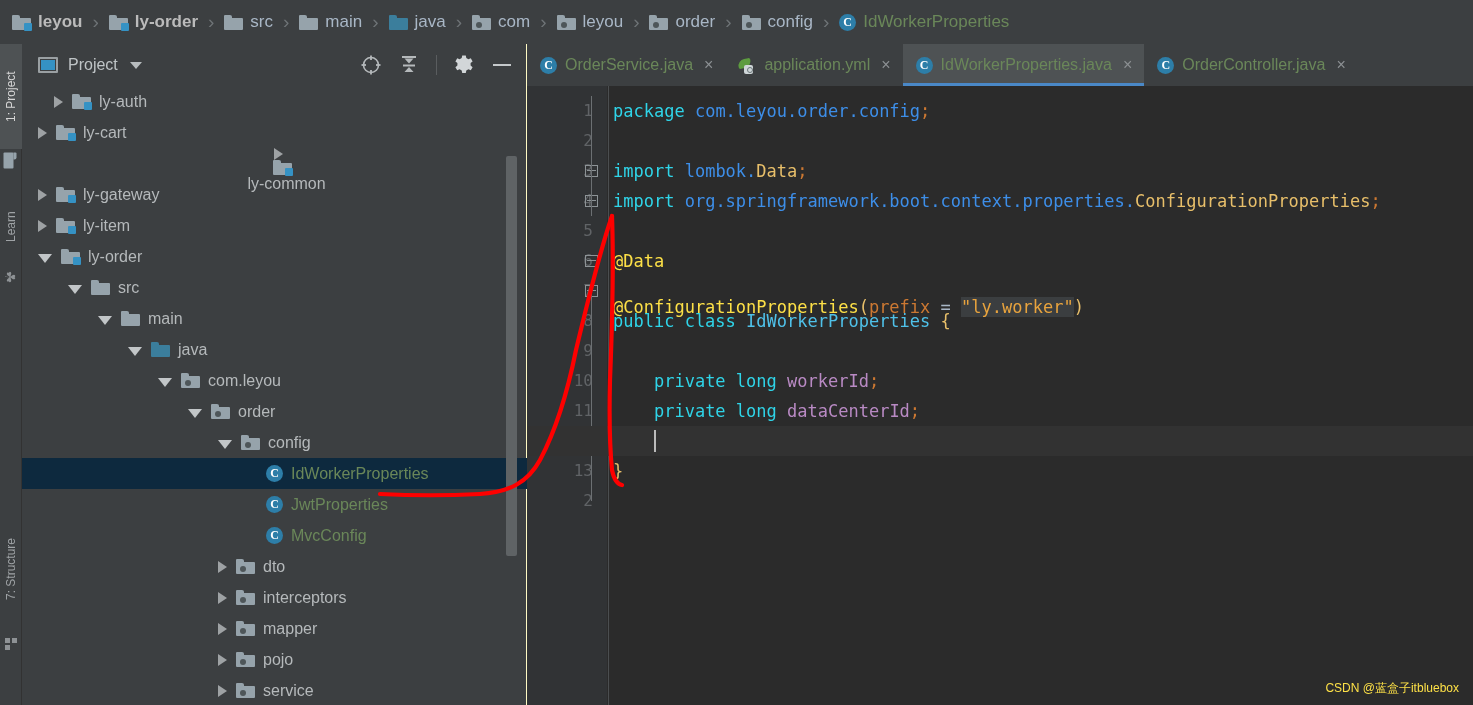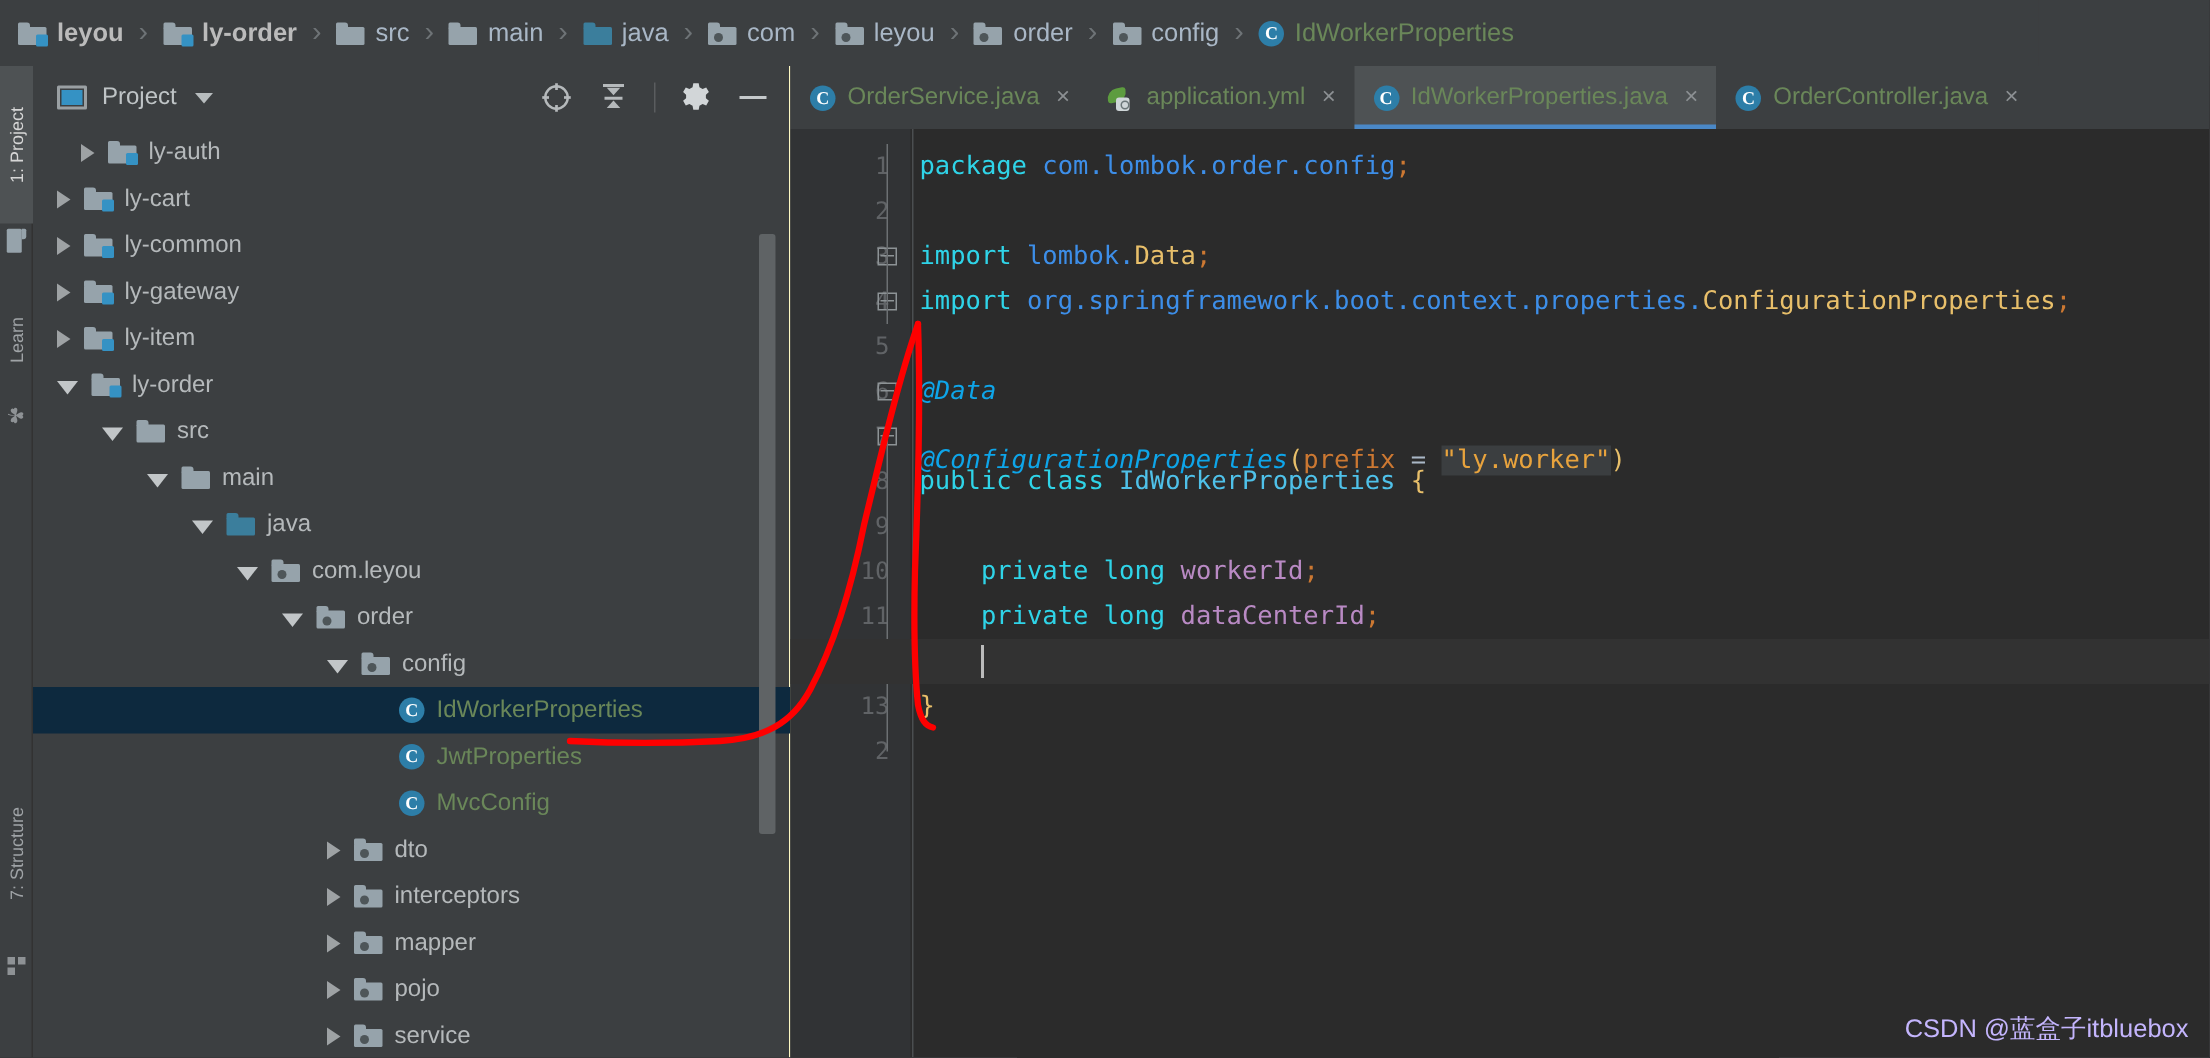--- a/index.html
+++ b/index.html
@@ -174,31 +174,31 @@
     position: absolute; left: 86px; top: 42px; width: 860px; height: 619px;
     font-family: "DejaVu Sans Mono", monospace; font-size: 17px;
   }
   .cl { position: absolute; left: 0; height: 30px; line-height: 30px; white-space: pre; }
   #cur-line-hl { position: absolute; left: -86px; top: 0; width: 946px; height: 30px; background: #323232; }
   #caret { position: absolute; width: 2px; height: 22px; background: #bbbbbb; }
 
   .kw { color: #cc7832; }
   .kw2 { color: #2fd4e8; }
   .pk { color: #3d8ee8; }
-  .ann { color: #0ea5e9; font-style: italic; }
+  .ann { color: #fde047; }
   .str { color: #e8a33d; background: #3b3e40; }
   .fld { color: #b98ac4; }
   .cls-name { color: #4fc1e9; }
   .yel { color: #e8bf6a; }
   .pun { color: #a9b7c6; }
   .sc { color: #cc7832; }
 
   #watermark {
     position: absolute; right: 14px; bottom: 8px;
-    font-size: 17px; color: #c4b5fd;
+    font-size: 12px; color: #fde047;
   }
 
   #annotation { position: absolute; left: 0; top: 0; width: 1473px; height: 705px; pointer-events: none; }
 </style>
 </head>
 <body>
 
 <div id="app">
 
   <div id="breadcrumb">
@@ -364,21 +364,21 @@
         </div>
         <div class="node" style="padding-left: 16px;">
           <span class="arrow "></span>
           <span class="ico ico-folder">
             <span class="tab"></span>
             <span class="body"></span>
             <span class="badge"></span>
           </span>
           <span class="node-label">ly-cart</span>
         </div>
-        <div class="node" style="padding-left: 16px;">
+        <div class="node" style="padding-left: 16px; flex-direction: column;">
           <span class="arrow "></span>
           <span class="ico ico-folder">
             <span class="tab"></span>
             <span class="body"></span>
             <span class="badge"></span>
           </span>
           <span class="node-label">ly-common</span>
         </div>
         <div class="node" style="padding-left: 16px;">
           <span class="arrow "></span>
@@ -578,21 +578,21 @@
         <div class="fold" style="top: 197px;">
           <span class="box"></span>
           <span class="minus"></span>
         </div>
         <div class="fold-line" style="top: 10px; height: 120px;"></div>
         <div class="fold-line" style="top: 205px; height: 210px;"></div>
       </div>
     <div id="gutter-sep"></div>
     <div id="code">
         <div id="cur-line-hl" style="top: 340px;"></div>
-        <div class="cl" style="top: 10px;"><span class="kw2">package</span> <span class="pk">com.lombok.order.config</span><span class="sc">;</span></div>
+        <div class="cl" style="top: 10px;"><span class="kw2">package</span> <span class="pk">com.leyou.order.config</span><span class="sc">;</span></div>
         <div class="cl" style="top: 40px;"></div>
         <div class="cl" style="top: 70px;"><span class="kw2">import</span> <span class="pk">lombok.</span><span class="yel">Data</span><span class="sc">;</span></div>
         <div class="cl" style="top: 100px;"><span class="kw2">import</span> <span class="pk">org.springframework.boot.context.properties.</span><span class="yel">ConfigurationProperties</span><span class="sc">;</span></div>
         <div class="cl" style="top: 130px;"></div>
         <div class="cl" style="top: 160px;"><span class="ann">@Data</span></div>
         <div class="cl" style="top: 206px;"><span class="ann">@ConfigurationProperties</span><span class="yel">(</span><span class="kw">prefix</span> <span class="pun">=</span> <span class="str">"ly.worker"</span><span class="yel">)</span></div>
         <div class="cl" style="top: 220px;"><span class="kw2">public class</span> <span class="cls-name">IdWorkerProperties</span> <span class="yel">{</span></div>
         <div class="cl" style="top: 250px;"></div>
         <div class="cl" style="top: 280px;">    <span class="kw2">private long</span> <span class="fld">workerId</span><span class="sc">;</span></div>
         <div class="cl" style="top: 310px;">    <span class="kw2">private long</span> <span class="fld">dataCenterId</span><span class="sc">;</span></div>

